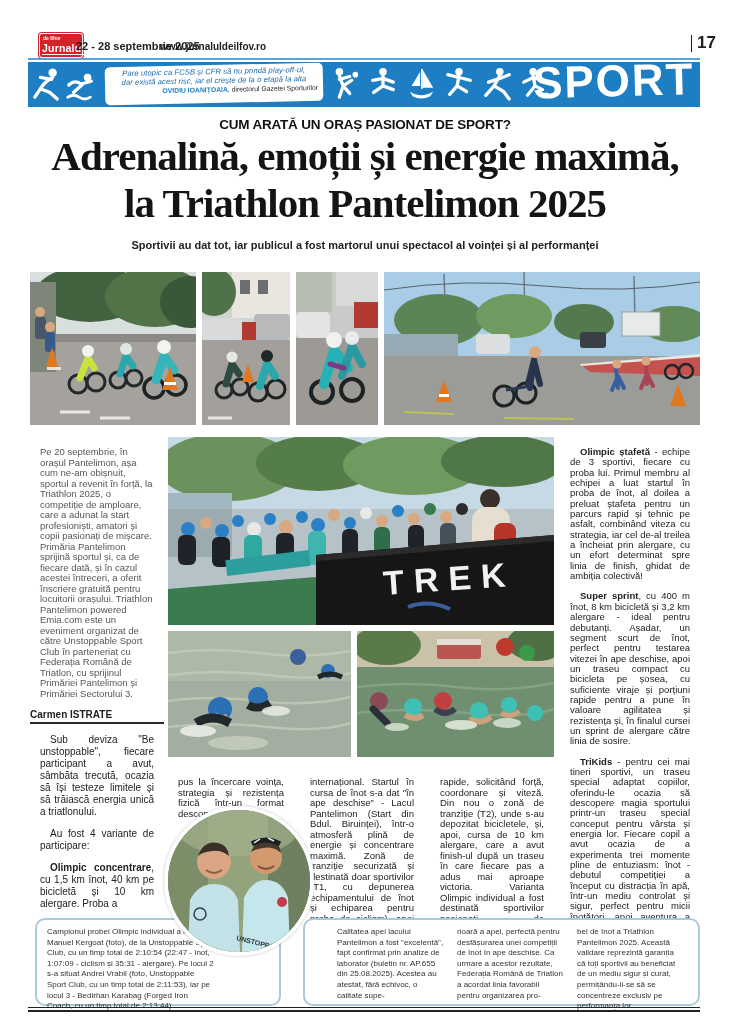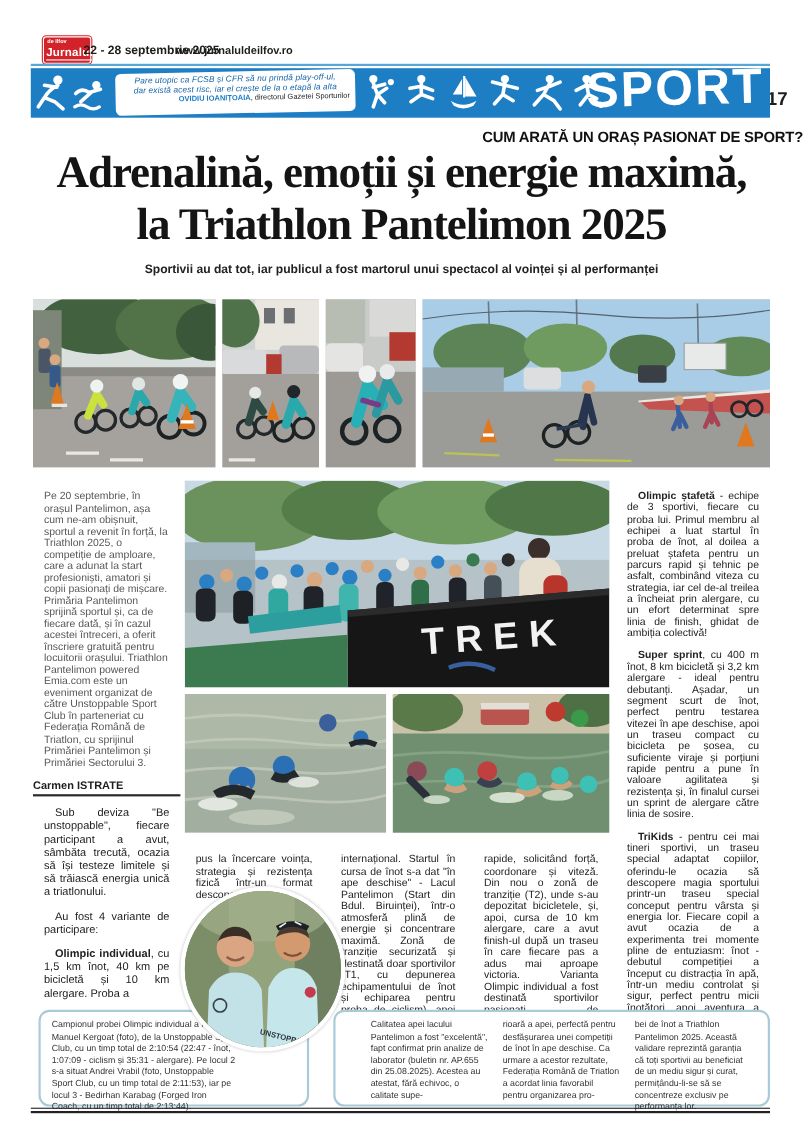--- a/index.html
+++ b/index.html
@@ -8,40 +8,40 @@
   .abs { position:absolute; }
 
   
   .logo { left:40px; top:34px; width:42px; height:23px; background:#d2232a; border-radius:2px;
           box-shadow:0 0 0 1px #fff, 0 0 0 2px #d2232a; }
   .logo-sub { position:absolute; top:1px; left:3px; font-size:5px; font-weight:bold; color:#fff; }
   .logo-main { position:absolute; bottom:2px; left:2px; font-size:10.5px; font-weight:bold; color:#fff;
                border-bottom:1.5px solid #fff; letter-spacing:0.2px; }
   .hdate { left:76px; top:40px; font-size:11px; font-weight:bold; }
   .hurl  { left:160px; top:41px; font-size:10px; font-weight:bold; }
-  .pagenum { right:14px; top:33px; font-size:17px; font-weight:bold; display:flex; gap:5px; align-items:center;margin-top:47px; }
+  .pagenum { right:14px; top:33px; font-size:17px; font-weight:bold; display:flex; gap:5px; align-items:center; }
   .pagebar { width:1.5px; height:17px; background:#1d1d1b; }
   .hrule { left:28px; top:58px; width:672px; height:2px; background:#56a7d8; }
 
   
   .banner { left:28px; top:62px; width:672px; height:45px; background:#1e7ec4; }
   .bicons-l { position:absolute; left:4px; top:3px; display:flex; gap:4px; }
   .bicons-r { position:absolute; left:302px; top:3px; display:flex; gap:8px; }
   .bicon { width:30px; height:39px; }
   .quotebox { position:absolute; left:77px; top:3px; width:218px; height:38px; background:#fff;
               border-radius:5px; transform:rotate(-1.2deg); padding:2px 5px 0 5px; box-sizing:border-box; }
   .qline { font-size:7.6px; line-height:9px; font-style:italic; color:#1565a8; text-align:center;
            letter-spacing:0.1px; white-space:nowrap; }
   .qattr { font-size:6.8px; text-align:right; margin-top:1px; color:#222; white-space:nowrap; }
   .qattr b { color:#1e7ec4; }
   .sport-title { position:absolute; right:5px; top:-6px; font-size:44px; font-weight:900; color:#fff;
                  letter-spacing:2px; transform:rotate(-1.5deg) scaleY(1.02); }
 
   
-  .kicker { left:0; top:117px; width:100%; text-align:right; font-size:13.5px; font-weight:800;
+  .kicker { left:0; top:117px; width:100%; text-align:center; font-size:13.5px; font-weight:800;
             letter-spacing:-0.2px; color:#111; }
   .headline { left:0; top:133px; width:100%; text-align:center; font-family:"Liberation Serif", serif;
               font-weight:700; font-size:41px; line-height:47px; letter-spacing:-1px; color:#141414; }
   .subtitle { left:0; top:239px; width:100%; text-align:center; font-size:11px; font-weight:bold; color:#222; }
 
   
   .photo { position:absolute; overflow:hidden; background:#ccc; }
   .photo svg { display:block; }
 
   
@@ -384,21 +384,21 @@
       </g>
     </svg>
   </div>
 
   <div class="col introcol">
     <p class="intro-p">Pe 20 septembrie, în orașul Pantelimon, așa cum ne-am obișnuit, sportul a revenit în forță, la Triathlon 2025, o competiție de amploare, care a adunat la start profesioniști, amatori și copii pasionați de mișcare. Primăria Pantelimon sprijină sportul și, ca de fiecare dată, și în cazul acestei întreceri, a oferit înscriere gratuită pentru locuitorii orașului. Triathlon Pantelimon powered Emia.com este un eveniment organizat de către Unstoppable Sport Club în parteneriat cu Federația Română de Triatlon, cu sprijinul Primăriei Pantelimon și Primăriei Sectorului 3.</p>
     <div class="byline">Carmen ISTRATE</div>
     <div class="leftbody">
       <p class="indent"><span>Sub deviza "Be unstoppable", fiecare participant a avut, sâmbăta trecută, ocazia să își testeze limitele și să trăiască energia unică a triatlonului.</span></p>
       <p class="indent"><span>Au fost 4 variante de participare:</span></p>
-      <p class="indent"><span class="lead">Olimpic individual</span><span>, cu 1,5 km înot, 40 km pe bicicletă și 10 km alergare. Proba a</span></p>
+      <p class="indent"><span class="lead">Olimpic concentrare</span><span>, cu 1,5 km înot, 40 km pe bicicletă și 10 km alergare. Proba a</span></p>
     </div>
   </div>
 
   <div class="col col2">
     <p>pus la încercare voința, strategia și rezistența fizică într-un format descopere la nivel</p>
   </div>
   <div class="col col3">
     <p>internațional. Startul în cursa de înot s-a dat "în ape deschise" - Lacul Pantelimon (Start din Bdul. Biruinței), într-o atmosferă plină de energie și concentrare maximă. Zonă de tranziție securizată și destinată doar sportivilor (T1, cu depunerea echipamentului de înot și echiparea pentru proba de ciclism), apoi cursa pe bicicletă - 40 km, pe traseu asfaltat, având segmente tehnice și zone</p>
   </div>
   <div class="col col4">

